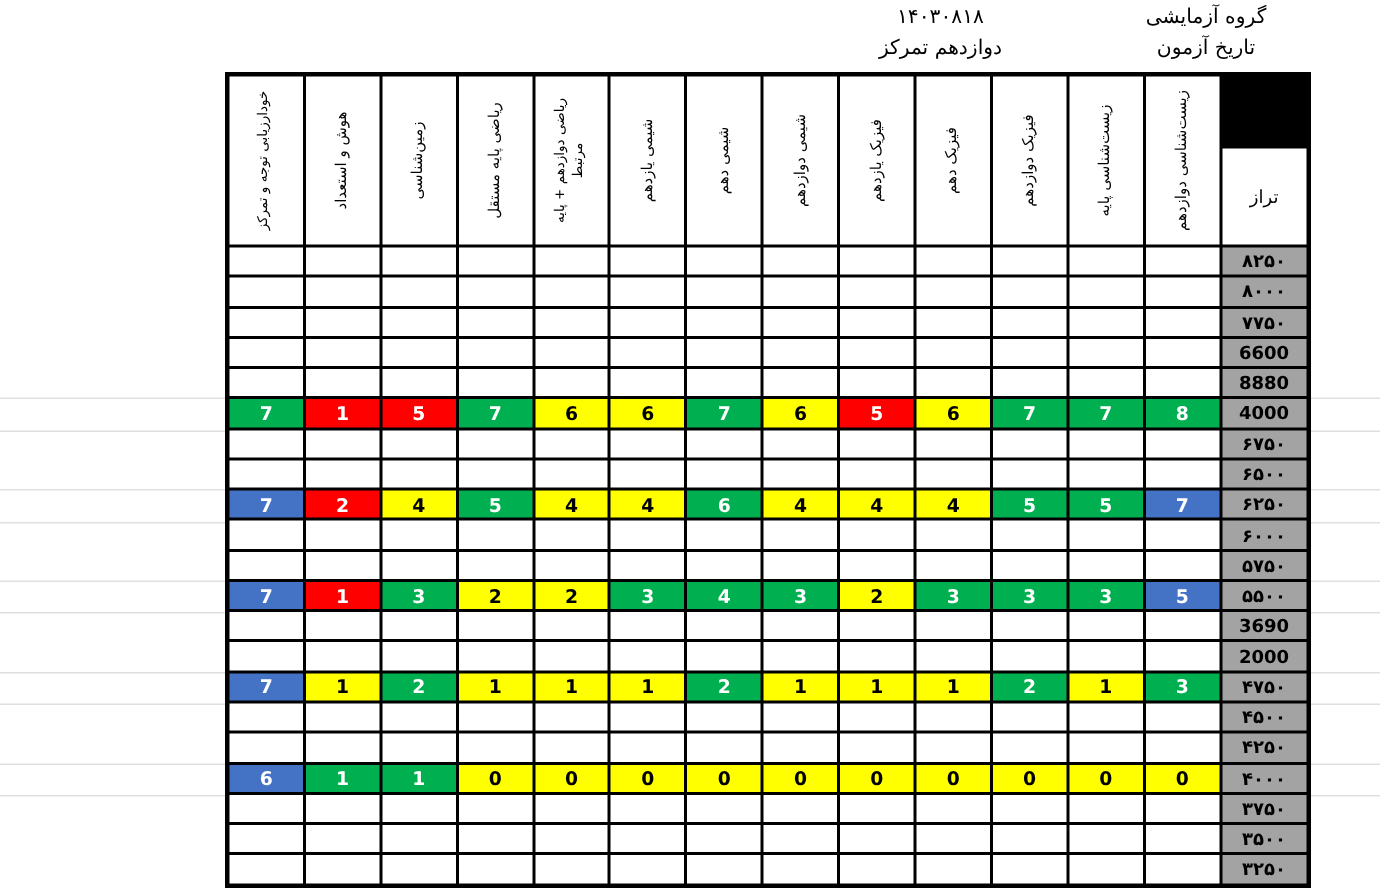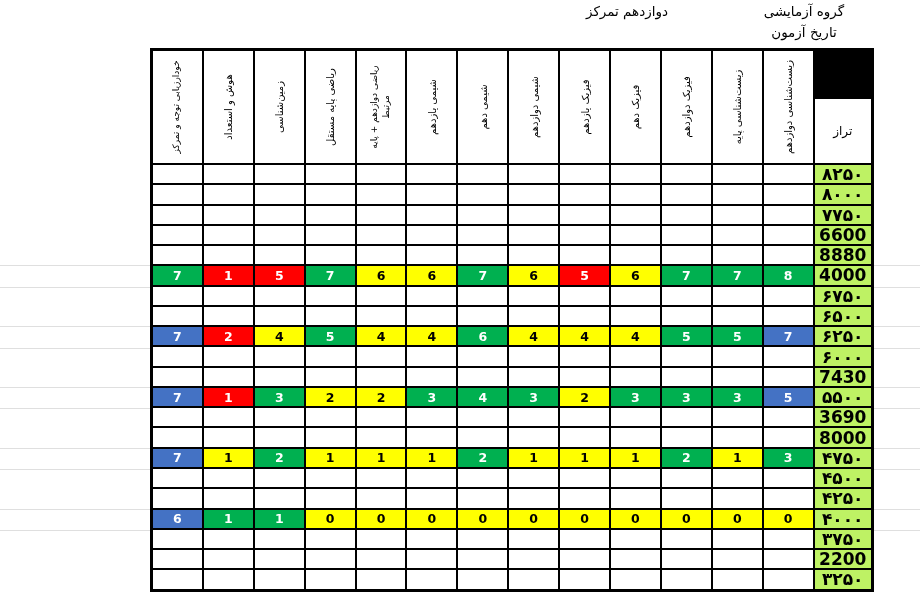--- a/index.html
+++ b/index.html
@@ -41,22 +41,22 @@
   .hcell .rot.small { font-size:9px; }
   .taraz-h {
     background:#fff; display:flex; align-items:center; justify-content:center;
     font-size:12px; direction:rtl;margin-top:48px;
   }
   .cell {
     background:#fff; display:flex; align-items:center; justify-content:center;
     font-weight:bold; font-size:12.5px;
   }
   .taraz-cell {
-    background:#bef264; display:flex; align-items:center; justify-content:center;
-    font-weight:bold; font-size:17px; direction:rtl;
+    background:#a3a3a3; display:flex; align-items:center; justify-content:center;
+    font-weight:bold; font-size:12px; direction:rtl;
   }
 </style>
 </head>
 <body>
 
 <div id="gridlines">
     <div class="gridline" style="top: 265px;"></div>
     <div class="gridline" style="top: 287px;"></div>
     <div class="gridline" style="top: 326px;"></div>
     <div class="gridline" style="top: 348px;"></div>
@@ -66,20 +66,21 @@
     <div class="gridline" style="top: 469px;"></div>
     <div class="gridline" style="top: 509px;"></div>
     <div class="gridline" style="top: 530px;"></div>
   </div>
 
 <div class="info-labels">
   <div>گروه آزمایشی</div>
   <div>تاریخ آزمون</div>
 </div>
 <div class="info-values">
+  <div>۱۴۰۳۰۸۱۸</div>
   <div>دوازدهم تمرکز</div>
 </div>
 
 <div class="grid" id="score-table">
     <div class="hcell">
       <span class="rot small">خودارزیابی توجه و تمرکز</span>
     </div>
     <div class="hcell">
       <span class="rot">هوش و استعداد</span>
     </div>
@@ -264,21 +265,21 @@
     <div class="cell"></div>
     <div class="cell"></div>
     <div class="cell"></div>
     <div class="cell"></div>
     <div class="cell"></div>
     <div class="cell"></div>
     <div class="cell"></div>
     <div class="cell"></div>
     <div class="cell"></div>
     <div class="cell"></div>
-    <div class="taraz-cell">7430</div>
+    <div class="taraz-cell">۵۷۵۰</div>
     <div class="cell" style="background: rgb(68, 114, 196); color: rgb(255, 255, 255);">7</div>
     <div class="cell" style="background: rgb(255, 0, 0); color: rgb(255, 255, 255);">1</div>
     <div class="cell" style="background: rgb(0, 176, 80); color: rgb(255, 255, 255);">3</div>
     <div class="cell" style="background: rgb(255, 255, 0); color: rgb(0, 0, 0);">2</div>
     <div class="cell" style="background: rgb(255, 255, 0); color: rgb(0, 0, 0);">2</div>
     <div class="cell" style="background: rgb(0, 176, 80); color: rgb(255, 255, 255);">3</div>
     <div class="cell" style="background: rgb(0, 176, 80); color: rgb(255, 255, 255);">4</div>
     <div class="cell" style="background: rgb(0, 176, 80); color: rgb(255, 255, 255);">3</div>
     <div class="cell" style="background: rgb(255, 255, 0); color: rgb(0, 0, 0);">2</div>
     <div class="cell" style="background: rgb(0, 176, 80); color: rgb(255, 255, 255);">3</div>
@@ -306,21 +307,21 @@
     <div class="cell"></div>
     <div class="cell"></div>
     <div class="cell"></div>
     <div class="cell"></div>
     <div class="cell"></div>
     <div class="cell"></div>
     <div class="cell"></div>
     <div class="cell"></div>
     <div class="cell"></div>
     <div class="cell"></div>
-    <div class="taraz-cell">8000</div>
+    <div class="taraz-cell">2000</div>
     <div class="cell" style="background: rgb(68, 114, 196); color: rgb(255, 255, 255);">7</div>
     <div class="cell" style="background: rgb(255, 255, 0); color: rgb(0, 0, 0);">1</div>
     <div class="cell" style="background: rgb(0, 176, 80); color: rgb(255, 255, 255);">2</div>
     <div class="cell" style="background: rgb(255, 255, 0); color: rgb(0, 0, 0);">1</div>
     <div class="cell" style="background: rgb(255, 255, 0); color: rgb(0, 0, 0);">1</div>
     <div class="cell" style="background: rgb(255, 255, 0); color: rgb(0, 0, 0);">1</div>
     <div class="cell" style="background: rgb(0, 176, 80); color: rgb(255, 255, 255);">2</div>
     <div class="cell" style="background: rgb(255, 255, 0); color: rgb(0, 0, 0);">1</div>
     <div class="cell" style="background: rgb(255, 255, 0); color: rgb(0, 0, 0);">1</div>
     <div class="cell" style="background: rgb(255, 255, 0); color: rgb(0, 0, 0);">1</div>
@@ -390,21 +391,21 @@
     <div class="cell"></div>
     <div class="cell"></div>
     <div class="cell"></div>
     <div class="cell"></div>
     <div class="cell"></div>
     <div class="cell"></div>
     <div class="cell"></div>
     <div class="cell"></div>
     <div class="cell"></div>
     <div class="cell"></div>
-    <div class="taraz-cell">2200</div>
+    <div class="taraz-cell">۳۵۰۰</div>
     <div class="cell"></div>
     <div class="cell"></div>
     <div class="cell"></div>
     <div class="cell"></div>
     <div class="cell"></div>
     <div class="cell"></div>
     <div class="cell"></div>
     <div class="cell"></div>
     <div class="cell"></div>
     <div class="cell"></div>

